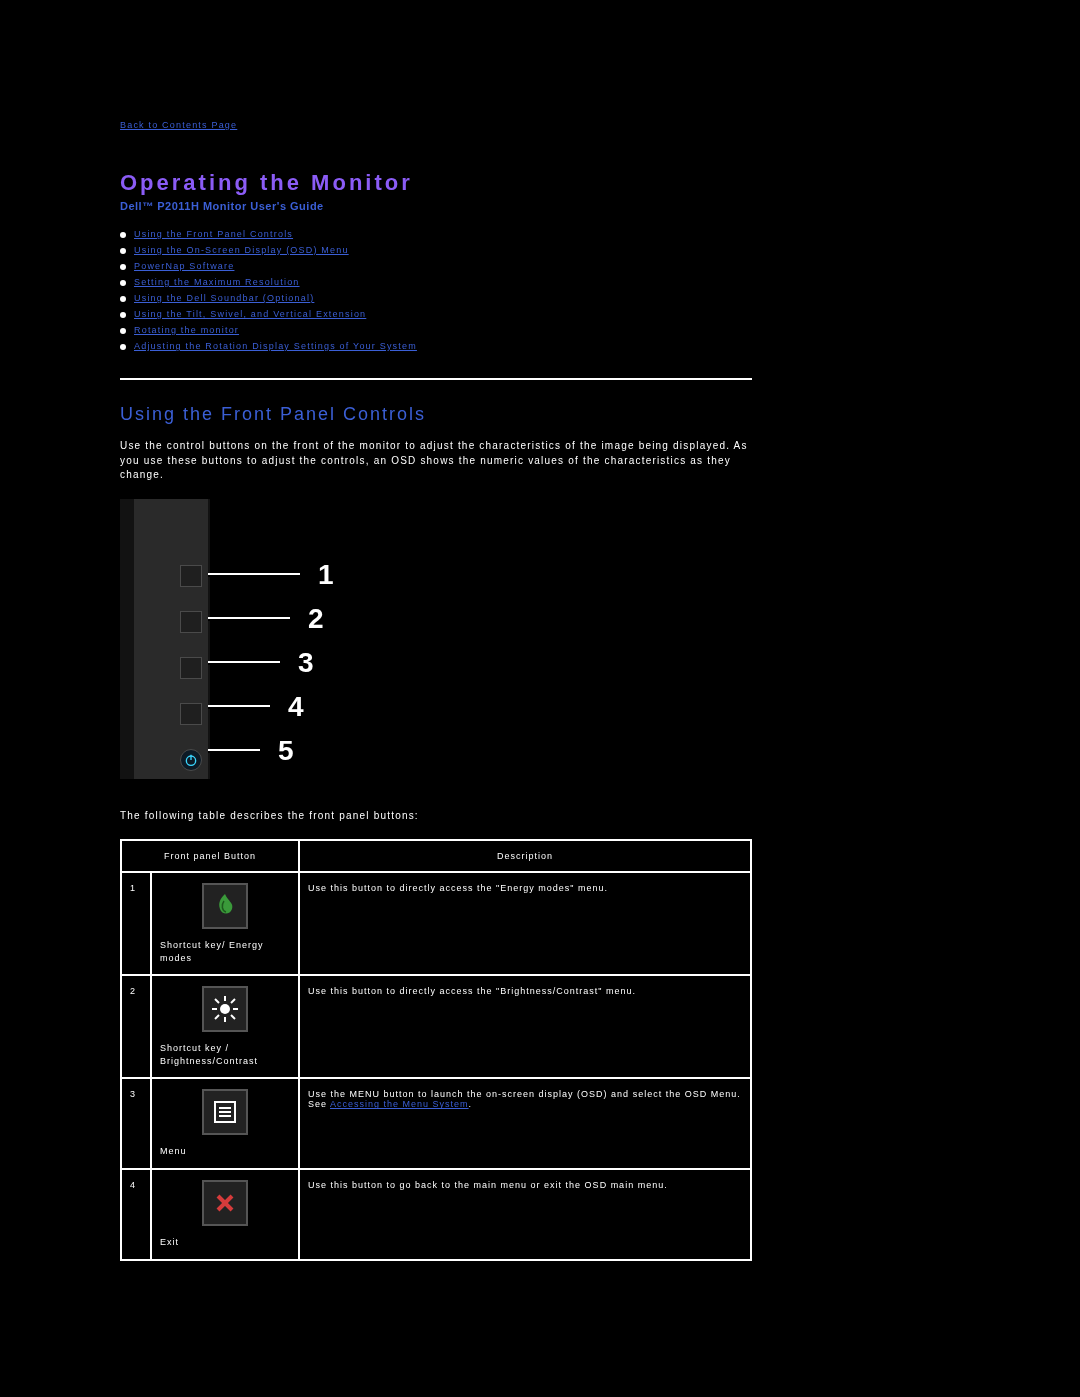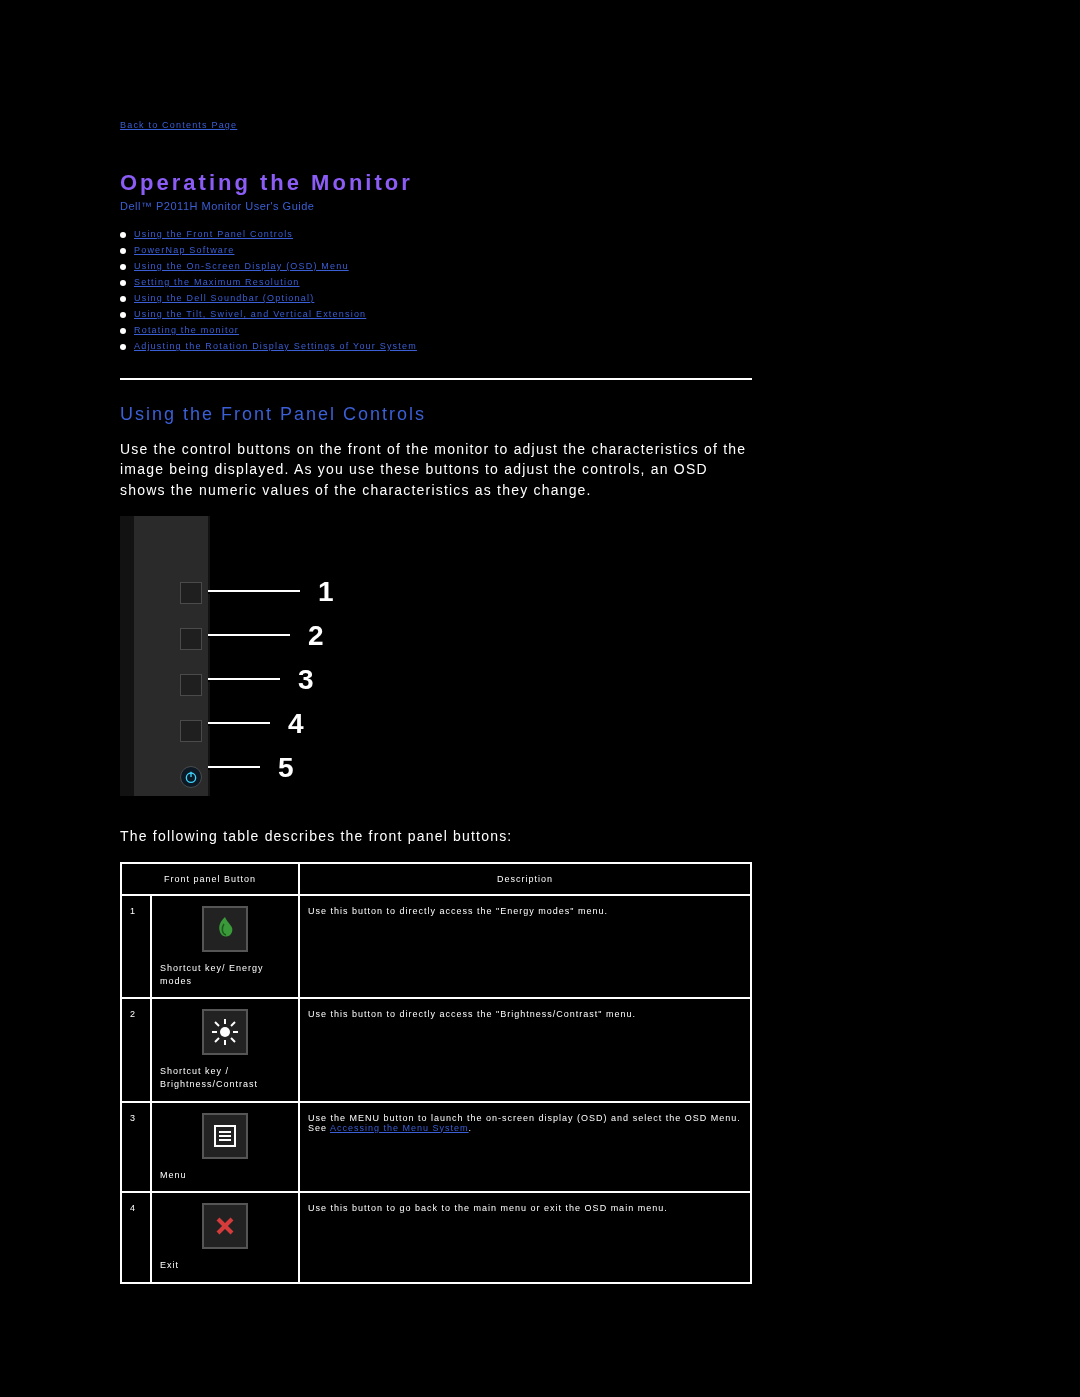--- a/index.html
+++ b/index.html
@@ -33,21 +33,21 @@
   }
   h1.title {
     font-size: 22px;
     font-weight: bold;
     color: #8b5cf6;
     letter-spacing: 3px;
     margin: 0 0 4px 0;
   }
   .subtitle {
     color: #3b5fd6;
-    font-weight: normal;
+    font-weight: bold;
     font-size: 11px;
     letter-spacing: 0.5px;
     margin: 0 0 14px 0;
   }
   ul.toc {
     list-style: none;
     padding: 0;
     margin: 0 0 24px 0;
   }
   ul.toc li {
@@ -69,21 +69,21 @@
     margin: 12px 0 24px 0;
   }
   h2.section {
     color: #3b5fd6;
     font-size: 18px;
     letter-spacing: 2px;
     font-weight: normal;
     margin: 0 0 14px 0;
   }
   p.body {
-    font-size: 14px;
+    font-size: 10px;
     line-height: 1.45;
     margin: 0 0 16px 0;
     letter-spacing: 1.2px;
   }
 
   
   .diagram {
     display: flex;
     align-items: stretch;
     margin: 10px 0 30px 0;
@@ -208,22 +208,22 @@
 <div class="page">
   <div class="content">
 
     <a href="#" class="link back-link">Back to Contents Page</a>
 
     <h1 class="title">Operating the Monitor</h1>
     <div class="subtitle">Dell™ P2011H Monitor User's Guide</div>
 
     <ul class="toc">
       <li><span class="bullet"></span><a href="#" class="link">Using the Front Panel Controls</a></li>
+      <li><span class="bullet"></span><a href="#" class="link">Using the On-Screen Display (OSD) Menu</a></li>
       <li><span class="bullet"></span><a href="#" class="link">PowerNap Software</a></li>
-      <li><span class="bullet"></span><a href="#" class="link">Using the On-Screen Display (OSD) Menu</a></li>
       <li><span class="bullet"></span><a href="#" class="link">Setting the Maximum Resolution</a></li>
       <li><span class="bullet"></span><a href="#" class="link">Using the Dell Soundbar (Optional)</a></li>
       <li><span class="bullet"></span><a href="#" class="link">Using the Tilt, Swivel, and Vertical Extension</a></li>
       <li><span class="bullet"></span><a href="#" class="link">Rotating the monitor</a></li>
       <li><span class="bullet"></span><a href="#" class="link">Adjusting the Rotation Display Settings of Your System</a></li>
     </ul>
 
     <hr class="sep">
 
     <h2 class="section">Using the Front Panel Controls</h2>

